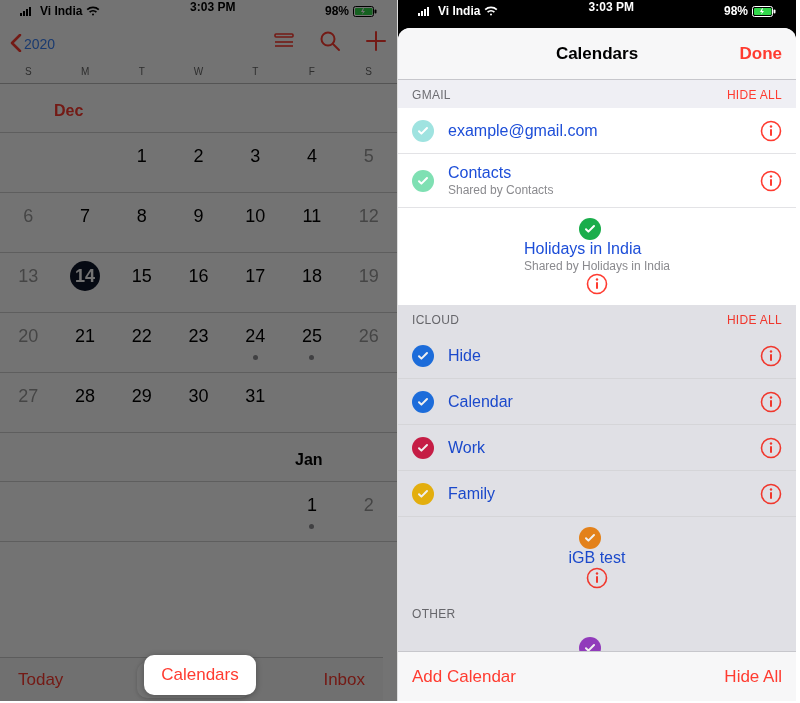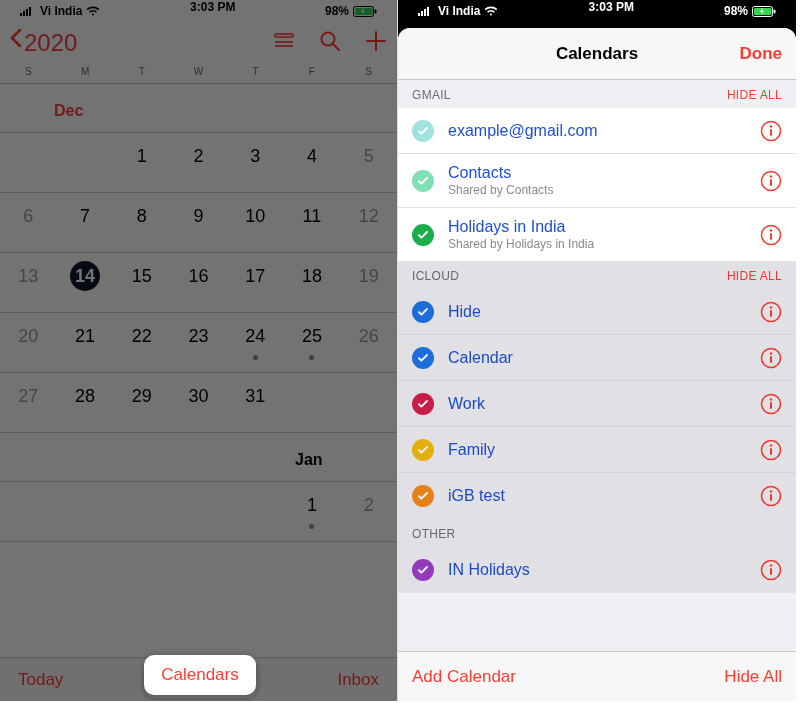--- a/index.html
+++ b/index.html
@@ -20,21 +20,21 @@
     height:22px; padding:0 20px; font-size:12px; font-weight:600; color:#000;
   }
   .status .cluster { display:flex; align-items:center; gap:4px; }
   .status svg { display:block; }
 
   
   .cal-nav {
     display:flex; align-items:center; justify-content:space-between;
     padding:6px 10px 4px; height:40px;
   }
-  .year-btn { display:flex; align-items:flex-start; color:#ef4444; font-size:24px; gap:2px;}
+  .year-btn { display:flex; align-items:flex-end; color:#3b82f6; font-size:14px; gap:2px;}
   .nav-icons { display:flex; align-items:center; gap:24px; color:#ff3b30; }
   .nav-icons svg { width:22px; height:22px; }
 
   .weekday-row {
     display:grid; grid-template-columns:repeat(7,1fr);
     font-size:10px; color:#666; text-align:center;
     padding:4px 0 6px; border-bottom:1px solid #bbb;
   }
   .month-label { color:#ff3b30; font-size:16px; font-weight:600; padding:18px 0 12px 54px; border-bottom:1px solid #d0d0d0;}
   .month-label.next { color:#000; padding-left:295px; }
@@ -43,21 +43,21 @@
   .cal-cell {
     height:60px; border-bottom:1px solid #d0d0d0;
     text-align:center; font-size:18px; padding-top:8px; color:#000;
   }
   .cal-cell.weekend { color:#9a9a9a; }
   .cal-cell .day-num { display:inline-block; width:30px; height:30px; line-height:30px; border-radius:50%; }
   .cal-cell.today .day-num { background:#0f172a; color:#fff; font-weight:600; }
   .cal-cell .dot { display:block; width:5px; height:5px; border-radius:50%; background:#8e8e93; margin:4px auto 0; }
 
   .bottom-bar {
-    position:absolute; bottom:0; left:0; right:0; height:44px;
+    position:absolute; bottom:0; left:0; right:14px; height:44px;
     display:flex; align-items:center; justify-content:space-between;
     padding:0 18px; border-top:1px solid #ccc; background:#f8f8f8;
     color:#ff3b30; font-size:17px;
   }
   .calendars-pill {
     background:#fff; border-radius:10px; padding:8px 18px;
     box-shadow:0 1px 4px rgba(0,0,0,0.18); color:#ff3b30;
   }
 
   
@@ -92,21 +92,21 @@
     display:flex; justify-content:space-between; align-items:center;
     padding:8px 14px 6px; font-size:12px; color:#6d6d72; letter-spacing:0.3px;
   }
   .hide-all { color:#ff3b30; font-size:12px; font-weight:500;}
   .list { background:#fff; }
   .list.dimmed { background:#efeff4; }
   .row {
     display:flex; align-items:center; padding:10px 14px;
     border-bottom:1px solid #e3e3e6; min-height:46px;
   }
-  .row:last-child { border-bottom:none; }
+  .row:last-child { border-bottom:none;flex-direction:column; }
   .check {
     width:22px; height:22px; border-radius:50%; flex-shrink:0;
     display:flex; align-items:center; justify-content:center; margin-right:14px;
   }
   .check svg { width:12px; height:12px; }
   .row-text { flex:1; }
   .row-title { font-size:16px; color:#1d4ed8; }
   .row-sub { font-size:12px; color:#8a8a8e; margin-top:1px; }
   .info-btn { width:22px; height:22px; color:#ff3b30; }
   .info-btn svg { width:22px; height:22px; }

